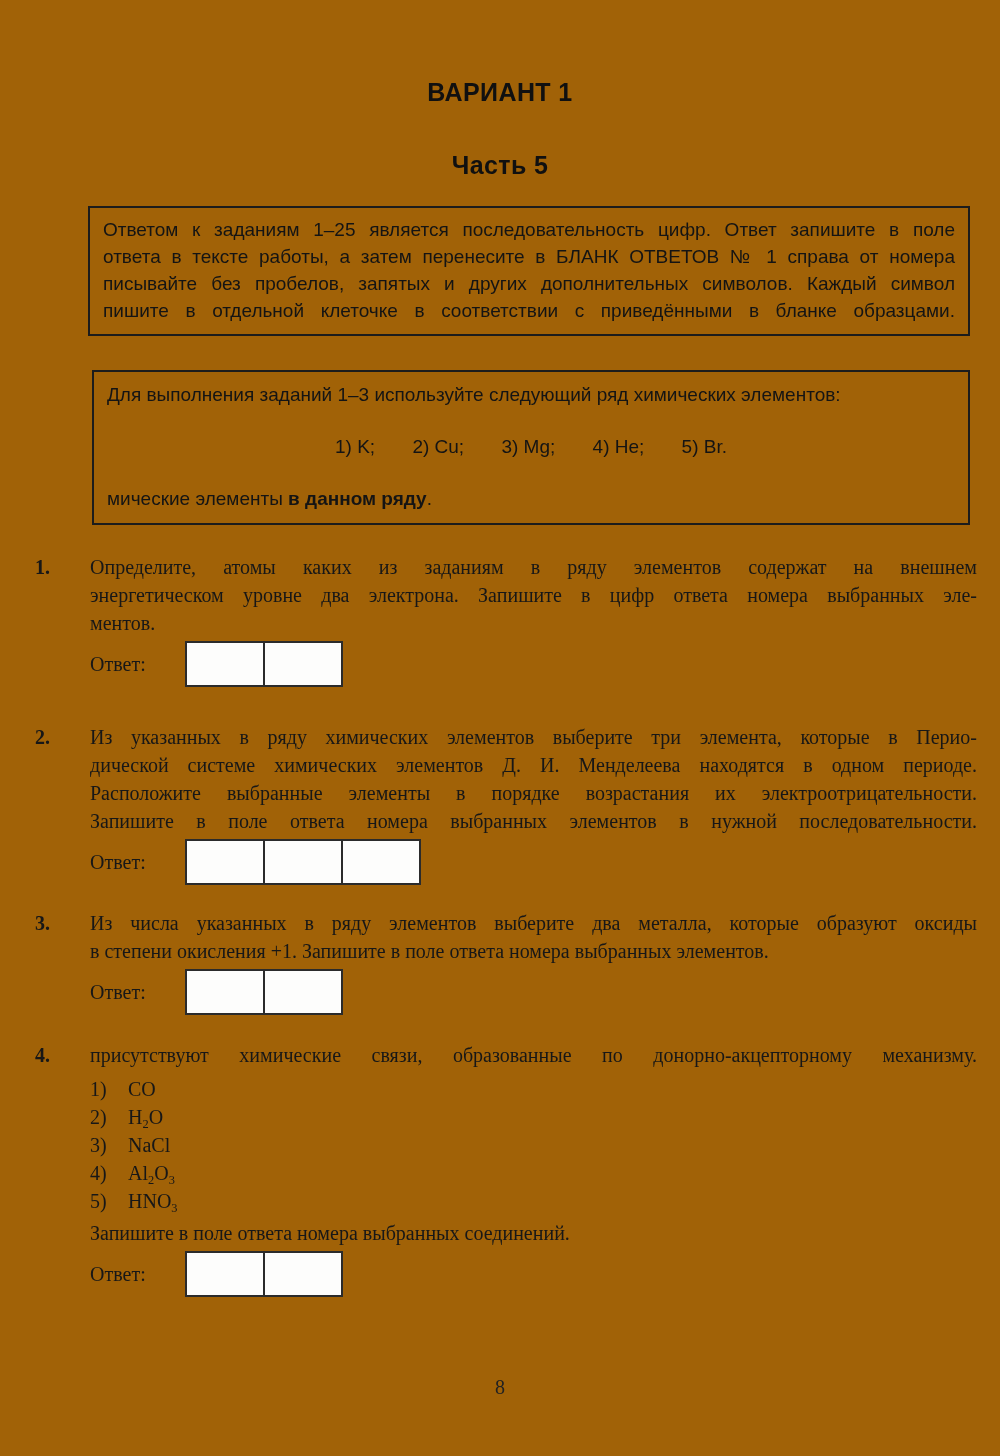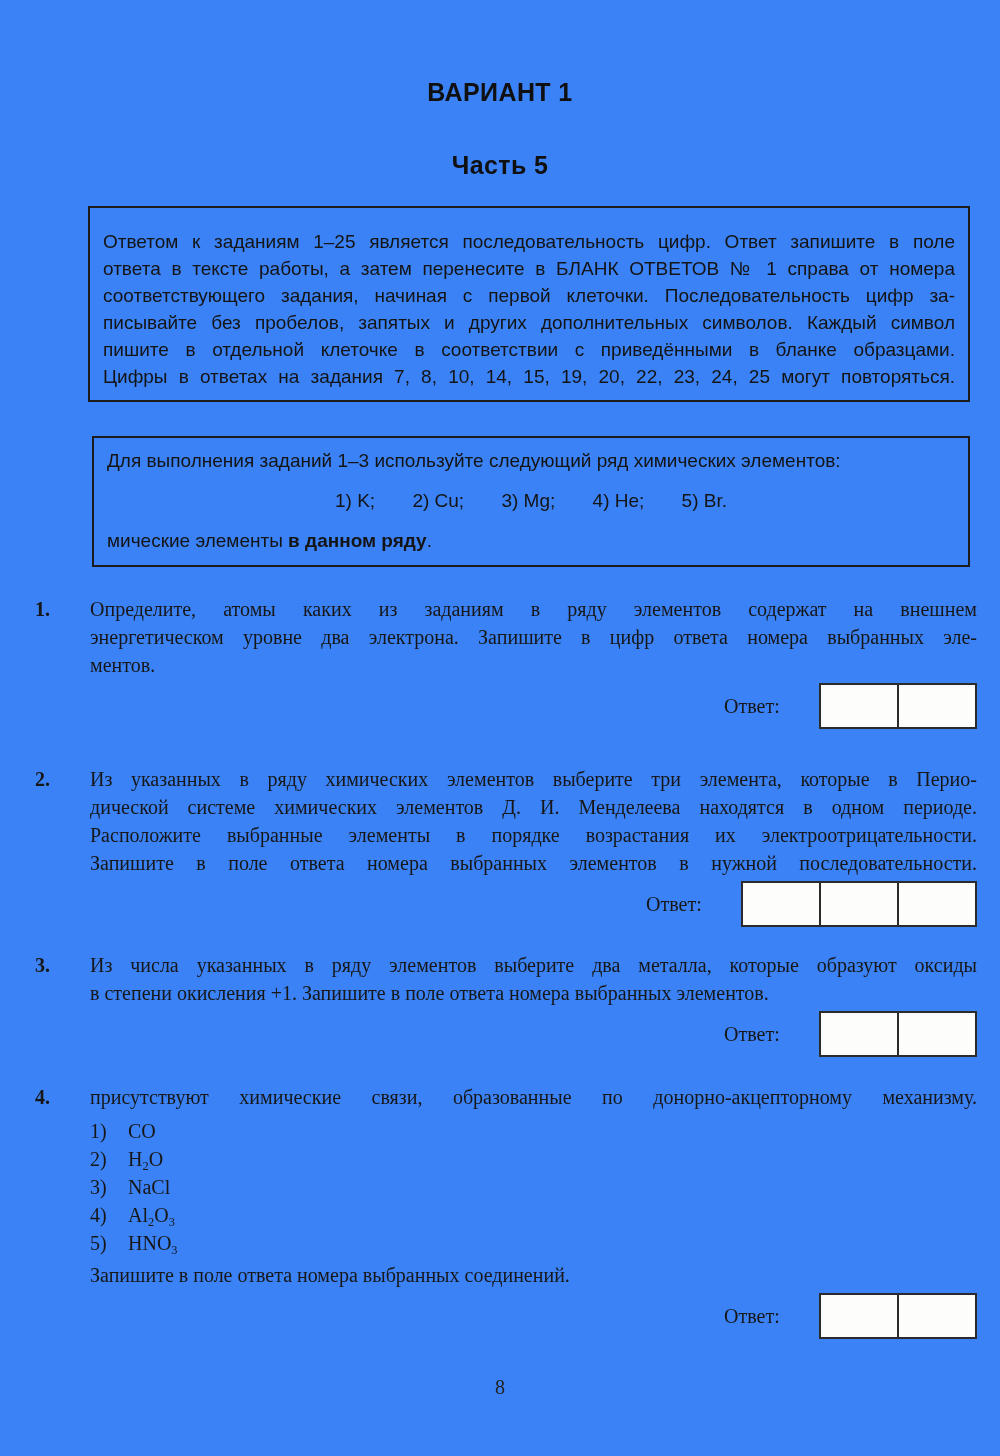--- a/index.html
+++ b/index.html
@@ -1,51 +1,51 @@
 <!DOCTYPE html>
 <html><head>
 <meta charset="utf-8">
 <style>
   html,body { margin:0; padding:0; background:#ffffff; }
   .page {
     position:relative; width:1000px; height:1456px; overflow:hidden;
-    background:#3b82f6; color:#171717;
+    background:#a16207; color:#171717;
     font-family:"Liberation Serif","DejaVu Serif",serif;
   }
   
   .heading {
     text-align:center; font-family:"Liberation Sans","DejaVu Sans",sans-serif;
     font-weight:bold; font-size:25px; line-height:29px; letter-spacing:.4px; color:#101010;
   }
   .title { padding-top:78px; }
   .subtitle { margin-top:44px; }
   
   .box {
     border:2px solid #1c1c1c; background:transparent;
     font-family:"Liberation Sans","DejaVu Sans",sans-serif;
     font-size:19px; line-height:27px; color:#141414;
   }
-  .box1 { margin:26px 0 0 88px; width:852px; padding:20px 13px 10px; }
+  .box1 { margin:26px 0 0 88px; width:852px; padding:8px 13px 10px; }
   .box2 { margin:34px 0 0 92px; width:848px; padding:9px 13px 11px; }
   .tline { text-align:left; }
   .tline.just { text-align:justify; text-align-last:justify; }
   .u-seg { text-underline-offset:3px; }
   .b-seg { font-weight:bold; }
   .series-row { text-align:center; margin:9px 0 9px; }
-  .series-item { display:inline-block; margin:4px 16px; }
+  .series-item { display:inline-block; margin:16px 16px; }
   
   .questions { margin-top:28px; }
   .question { display:flex; margin-left:35px; width:942px; }
   .q1 { margin-bottom:36px; } .q2 { margin-bottom:24px; }
   .q3 { margin-bottom:26px; } .q4 { margin-bottom:0; }
   .q-num { flex:0 0 55px; font-weight:bold; font-size:20px; line-height:28px; }
   .q-body { flex:1; min-width:0; }
   .q-text { font-size:20px; line-height:28px; }
   
-  .answer-row { display:flex; align-items:center; margin-top:4px;justify-content:flex-end; }
+  .answer-row { display:flex; align-items:center; margin-top:4px; }
   .answer-label { font-size:20px; flex:0 0 95px; }
   .answer-box { display:flex; border:2px solid #2b2b2b; background:#fdfdfc; }
   .answer-cell { width:76px; height:42px; background:transparent; }
   .answer-cell + .answer-cell { border-left:2px solid #2b2b2b; }
   
   .options { margin-top:6px; }
   .option { display:flex; font-size:20px; line-height:28px; }
   .opt-num { flex:0 0 38px; }
   .opt-formula sub { font-size:0.62em; vertical-align:-0.3em; line-height:0; }
   .after-options { font-size:20px; line-height:28px; margin-top:4px; }
@@ -59,24 +59,22 @@
 <body>
 
 <div class="page">
 
   <div class="heading title">ВАРИАНТ 1</div>
   <div class="heading subtitle">Часть 5</div>
 
   <div class="box box1">
       <div class="tline just">Ответом к заданиям 1–25 является последовательность цифр. Ответ запишите в поле</div>
       <div class="tline just">ответа в тексте работы, а затем перенесите в БЛАНК ОТВЕТОВ № 1 справа от номера</div>
-      <div class="tline just">соответствующего задания, начиная с первой клеточки. Последовательность цифр за-</div>
       <div class="tline just"><span class="">писывайте </span><span class="u-seg">без пробелов, запятых и других дополнительных символов</span><span class="">. Каждый символ</span></div>
       <div class="tline just">пишите в отдельной клеточке в соответствии с приведёнными в бланке образцами.</div>
-      <div class="tline just">Цифры в ответах на задания 7, 8, 10, 14, 15, 19, 20, 22, 23, 24, 25 могут повторяться.</div>
     </div>
 
   <div class="box box2">
     <div class="tline">Для выполнения заданий 1–3 используйте следующий ряд химических элементов:</div>
     <div class="series-row">
       <span class="series-item">1) K;</span>
       <span class="series-item">2) Cu;</span>
       <span class="series-item">3) Mg;</span>
       <span class="series-item">4) He;</span>
       <span class="series-item">5) Br.</span>

